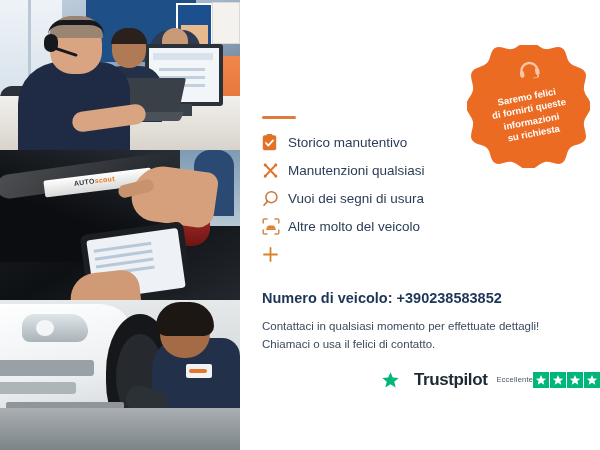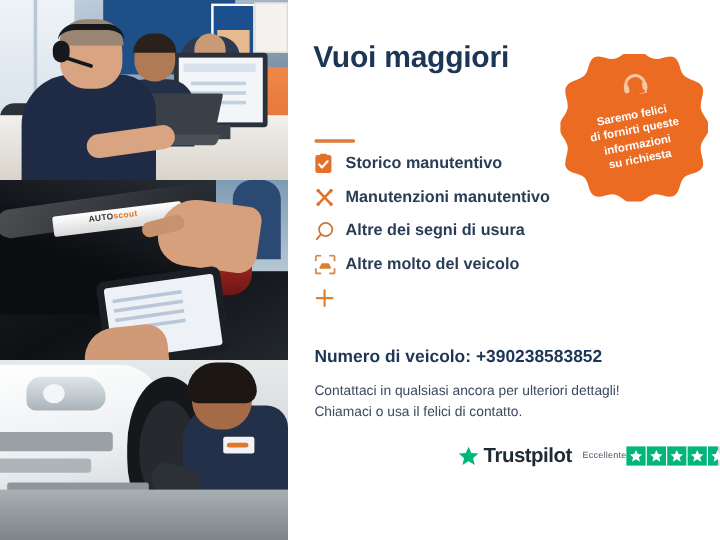--- a/index.html
+++ b/index.html
@@ -103,34 +103,34 @@
     padding-top:18px;box-sizing:border-box;
   }
   .badge .btext span{
     display:block;color:#ffffff;font-size:9.5px;line-height:12.5px;
     font-weight:bold;text-align:center;white-space:nowrap;
   }
   .badge .hs{position:absolute;left:50%;top:14px;transform:translateX(-50%) rotate(-11deg);}
 
   
   .list{position:absolute;left:22px;top:128px;width:250px;}
-  .item{display:flex;align-items:flex-start;height:28px;margin-bottom:0;font-weight:bold;}
+  .item{display:flex;align-items:center;height:28px;margin-bottom:0;}
   .item .ic{width:26px;flex:0 0 26px;display:flex;align-items:center;justify-content:flex-start;}
   .item .lbl{font-size:13.5px;color:#2b3d56;white-space:nowrap;}
 
   
   .phone{position:absolute;left:22px;top:290px;font-size:14.5px;font-weight:bold;color:#1d3557;white-space:nowrap;}
   .phone .num{color:#1d3557;}
   .sub{position:absolute;left:22px;top:317px;width:300px;font-size:11.5px;line-height:18px;color:#3b4a5e;}
   .sub .l2{display:block;}
 
   
   .tp{position:absolute;left:141px;top:370px;display:flex;align-items:center;}
   .tp .mark{display:flex;align-items:center;margin-right:9px;}
-  .tp .tpname{font-size:17px;font-weight:bold;color:#1d2a33;letter-spacing:-.4px;margin-left:3px;}
+  .tp .tpname{font-size:17px;font-weight:bold;color:#1d2a33;letter-spacing:-.4px;margin-left:14px;}
   .tp .rate{display:flex;flex-direction:row;align-items:center;}
   .tp .rlabel{font-size:7.5px;color:#4a5560;margin-bottom:2px;letter-spacing:.2px;}
   .tp .stars{display:flex;gap:1px;}
   .tp .st{width:16px;height:16px;background:#00b67a;display:flex;align-items:center;justify-content:center;}
   .tp .st.half{background:linear-gradient(90deg,#00b67a 50%,#dcdce6 50%);}
   .tp .verified{
     margin-top:3px;background:#00b67a;color:#fff;font-size:4.6px;font-weight:bold;
     padding:2px 4px;display:flex;align-items:center;gap:2px;letter-spacing:.25px;white-space:nowrap;
   }
   .tp .verified .dot{width:4px;height:4px;border-radius:50%;background:#fff;display:inline-block;flex:0 0 4px;}
@@ -202,21 +202,21 @@
       <div class="glove"></div>
       <div class="liftpad"></div>
       <div class="lift"></div>
     </div>
 
   </div>
 
   <div class="panelR">
 
     <div class="heading">
-      <span>Vuoi maggiori</span><br>
+      <br>
     </div>
     <div class="rule"></div>
 
     <div class="badge">
       <svg width="123" height="123" viewBox="0 0 123 123">
         <path fill="#ec6b23" d="M61.5 2
           C68 2 72 9 78 10 C84 11 90 6 95 9 C100 12 99 20 103 24
           C107 28 115 28 118 33 C121 38 116 45 117 51 C118 57 124 61 124 67
           C124 73 118 77 117 83 C116 89 121 96 118 101 C115 106 107 105 103 109
           C99 113 100 121 95 124 C90 127 84 122 78 123 C72 124 68 131 61.5 131
@@ -255,31 +255,31 @@
       <div class="item">
         <span class="ic">
           <svg width="17" height="17" viewBox="0 0 17 17">
             <path d="M3 2.6 L14 14.4 M14 2.6 L3 14.4" stroke="#e2712a" stroke-width="2.1" stroke-linecap="round"></path>
             <circle cx="3.2" cy="2.9" r="1.5" fill="#e2712a"></circle>
             <circle cx="13.8" cy="2.9" r="1.5" fill="#e2712a"></circle>
             <circle cx="3.2" cy="14.1" r="1.5" fill="#e2712a"></circle>
             <circle cx="13.8" cy="14.1" r="1.5" fill="#e2712a"></circle>
           </svg>
         </span>
-        <span class="lbl">Manutenzioni manutentivo</span>
+        <span class="lbl">Manutenzioni qualsiasi</span>
       </div>
 
       <div class="item">
         <span class="ic">
           <svg width="17" height="17" viewBox="0 0 17 17">
             <circle cx="9.4" cy="7.2" r="5.5" fill="none" stroke="#c8783f" stroke-width="1.5"></circle>
             <path d="M5.4 11.4 L2 15.2" stroke="#c8783f" stroke-width="1.6" stroke-linecap="round"></path>
           </svg>
         </span>
-        <span class="lbl">Altre dei segni di usura</span>
+        <span class="lbl">Vuoi dei segni di usura</span>
       </div>
 
       <div class="item">
         <span class="ic">
           <svg width="18" height="17" viewBox="0 0 18 17">
             <path d="M1.2 5 V2 a.9.9 0 0 1 .9-.9 H5" fill="none" stroke="#d08a52" stroke-width="1.5" stroke-linecap="round"></path>
             <path d="M13 1.1 h2.9 a.9.9 0 0 1 .9.9 V5" fill="none" stroke="#d08a52" stroke-width="1.5" stroke-linecap="round"></path>
             <path d="M16.8 12 v3 a.9.9 0 0 1 -.9.9 H13" fill="none" stroke="#d08a52" stroke-width="1.5" stroke-linecap="round"></path>
             <path d="M5 15.9 H2.1 a.9.9 0 0 1 -.9-.9 V12" fill="none" stroke="#d08a52" stroke-width="1.5" stroke-linecap="round"></path>
             <path d="M4.4 10.6 l1.3-2.6 a1 1 0 0 1 .9-.6 h4.8 a1 1 0 0 1 .9.6 l1.3 2.6 z" fill="#d9812f"></path>
@@ -297,21 +297,21 @@
         </span>
       </div>
 
     </div>
 
     <div class="phone">
       <span>Numero di veicolo: </span><span class="num">+390238583852</span>
     </div>
 
     <div class="sub">
-      <span class="l2">Contattaci in qualsiasi ancora per ulteriori dettagli!</span>
+      <span class="l2">Contattaci in qualsiasi momento per effettuate dettagli!</span>
       <span class="l2">Chiamaci o usa il felici di contatto.</span>
     </div>
 
     <div class="tp">
       <div class="mark">
         <svg width="19" height="19" viewBox="0 0 19 19">
           <path d="M9.5 1.2 l2.3 5.4 5.9.4 -4.5 3.8 1.5 5.7 -5.2-3.2 -5.2 3.2 1.5-5.7 -4.5-3.8 5.9-.4 z" fill="#00b67a"></path>
         </svg>
         <span class="tpname">Trustpilot</span>
       </div>

